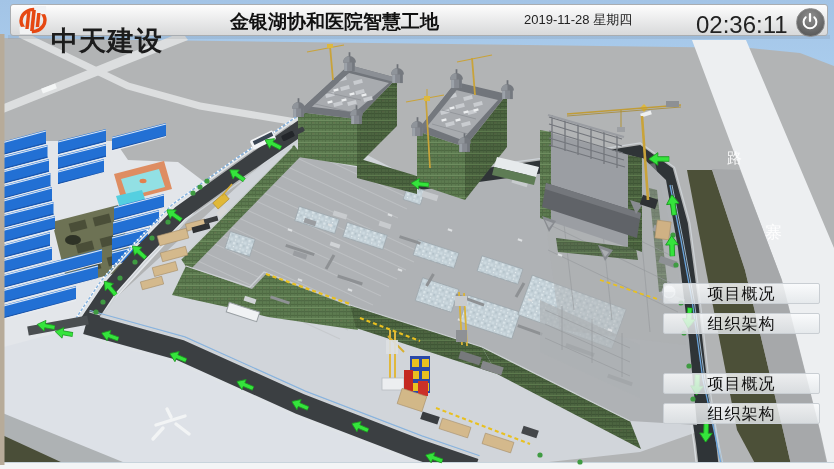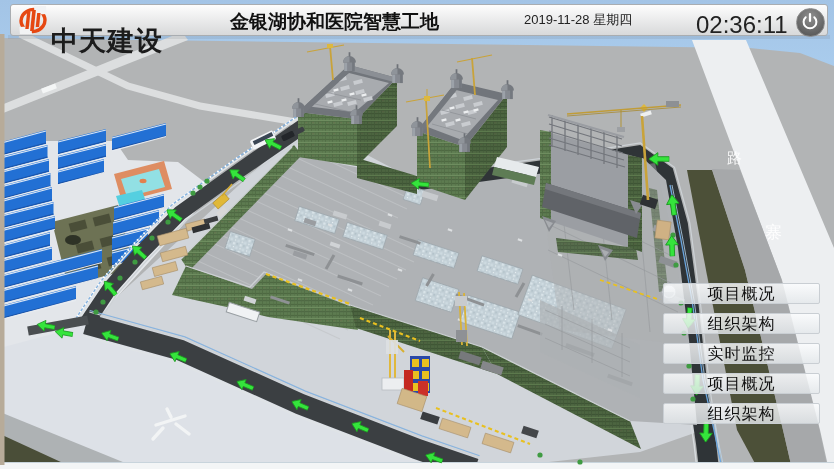--- a/index.html
+++ b/index.html
@@ -839,18 +839,17 @@
  <div id="pwr"><svg width="26" height="26" viewBox="0 0 26 26">
   <path d="M13,5 L13,12" stroke="#fff" stroke-width="2.2" stroke-linecap="round"></path>
   <path d="M8.7,8.2 A6.4,6.4 0 1 0 17.3,8.2" stroke="#fff" stroke-width="2" fill="none" stroke-linecap="round"></path>
  </svg></div>
 </div>
 
 <div class="mbtn" style="top:283px">项目概况</div>
 
 <div class="mbtn" style="top:313px">组织架构</div>
 
-<div class="mbtn" style="top:343px">实时监控</div>
 
 <div class="mbtn" style="top:373px">项目概况</div>
 
 <div class="mbtn" style="top:403px">组织架构</div>
 </div>
 
 </body></html>

